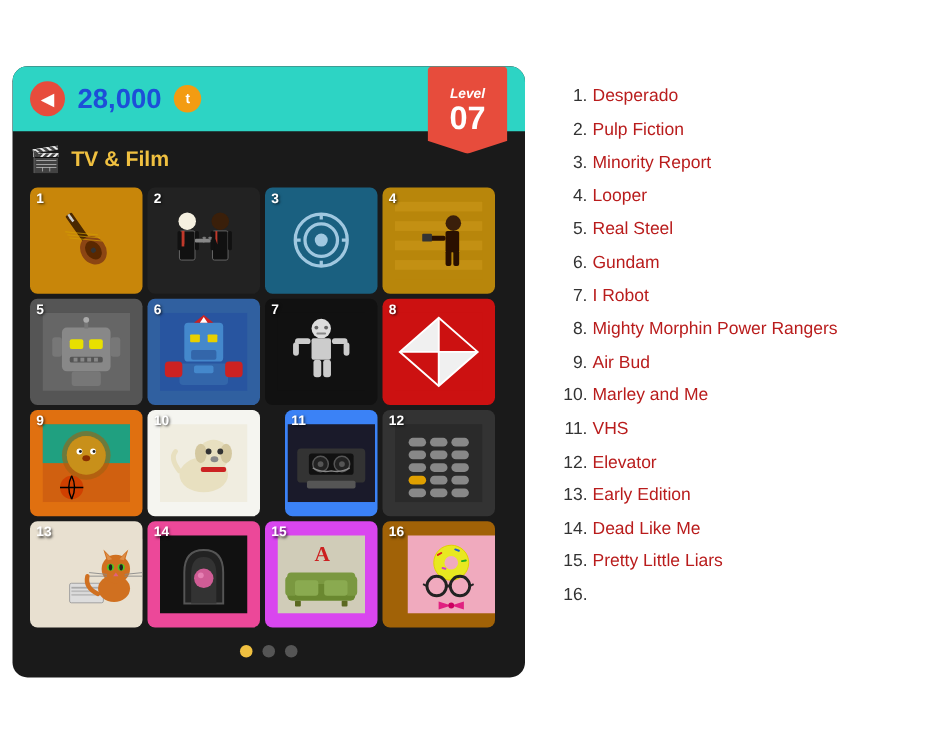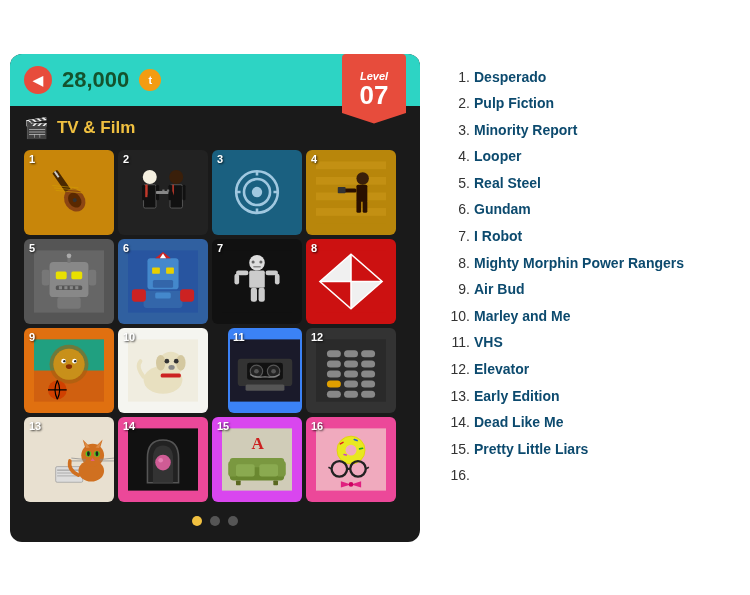--- a/index.html
+++ b/index.html
@@ -52,21 +52,21 @@
       background: #e74c3c;
       border-radius: 50%;
       display: flex;
       align-items: center;
       justify-content: center;
       color: white;
       font-size: 14px;
     }
 
     .score-text {
-      color: #14532d;
+      color: #1d4ed8;
       font-size: 22px;
       font-weight: bold;
     }
 
     .coin-icon {
       width: 22px;
       height: 22px;
       background: #f39c12;
       border-radius: 50%;
       display: flex;
@@ -193,21 +193,21 @@
     
     .tile-13 { background: #e8e0d0; padding-left: 26px; }
 
     
     .tile-14 { background: #ec4899; }
 
     
     .tile-15 { background: #d946ef; }
 
     
-    .tile-16 { background: #ec4899; }
+    .tile-16 { background: #a16207; justify-content: flex-end; }
 
     
     .dots-row {
       display: flex;
       justify-content: center;
       gap: 8px;
       margin-top: 14px;
     }
 
     .dot {
@@ -233,22 +233,21 @@
       gap: 4px;
     }
 
     .answer-num {
       min-width: 30px;
       text-align: right;
       color: #333;
     }
 
     .answer-text {
-      color: #0c4a6e;
-      font-weight: bold;
+      color: #b91c1c;
     }
 
     
     .tile svg {
       width: 70px;
       height: 65px;
     }
 
   </style>
 </head>

